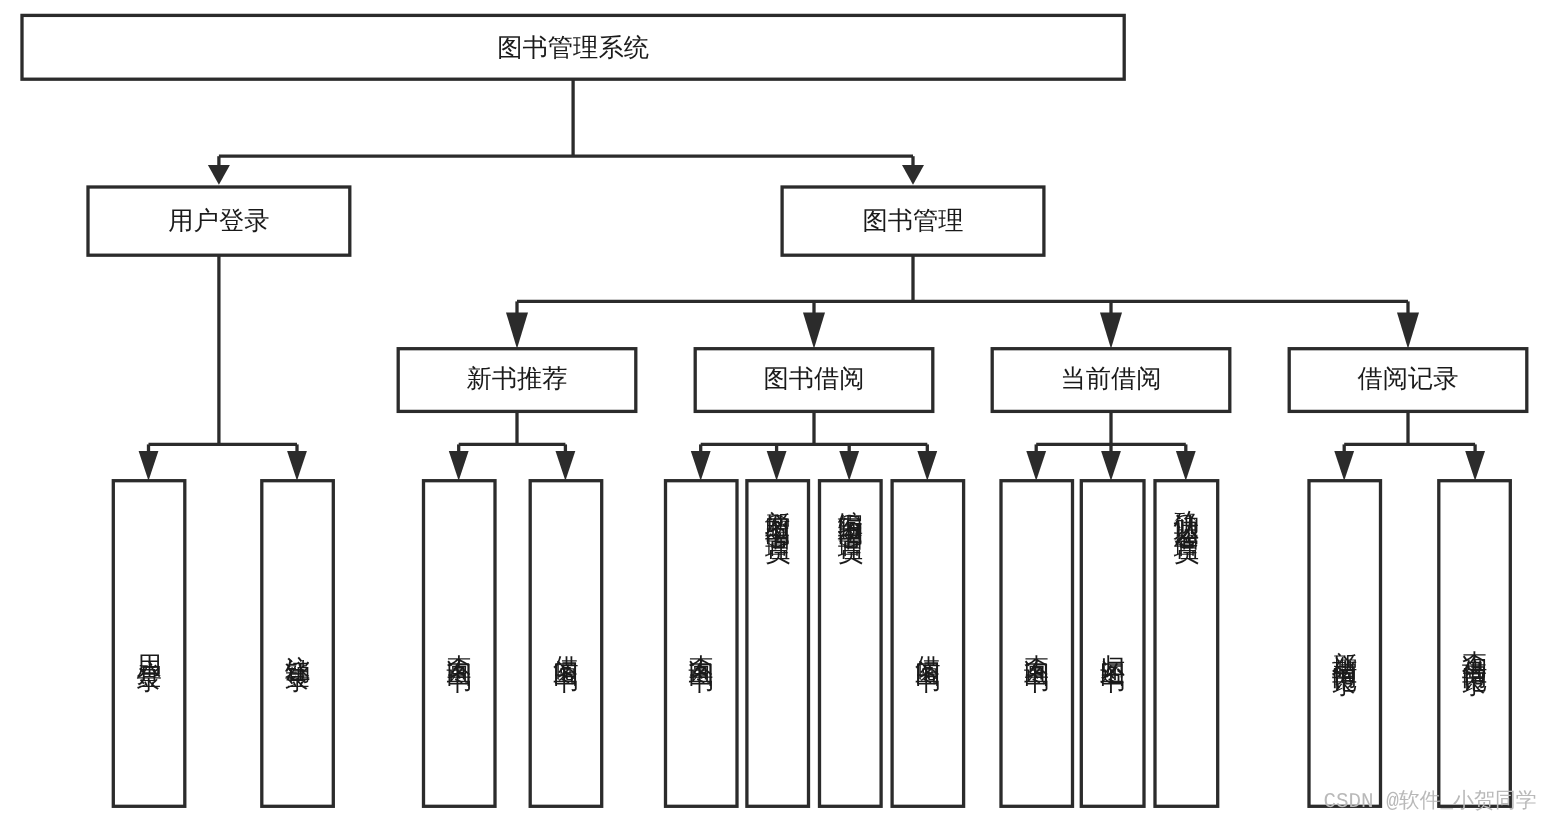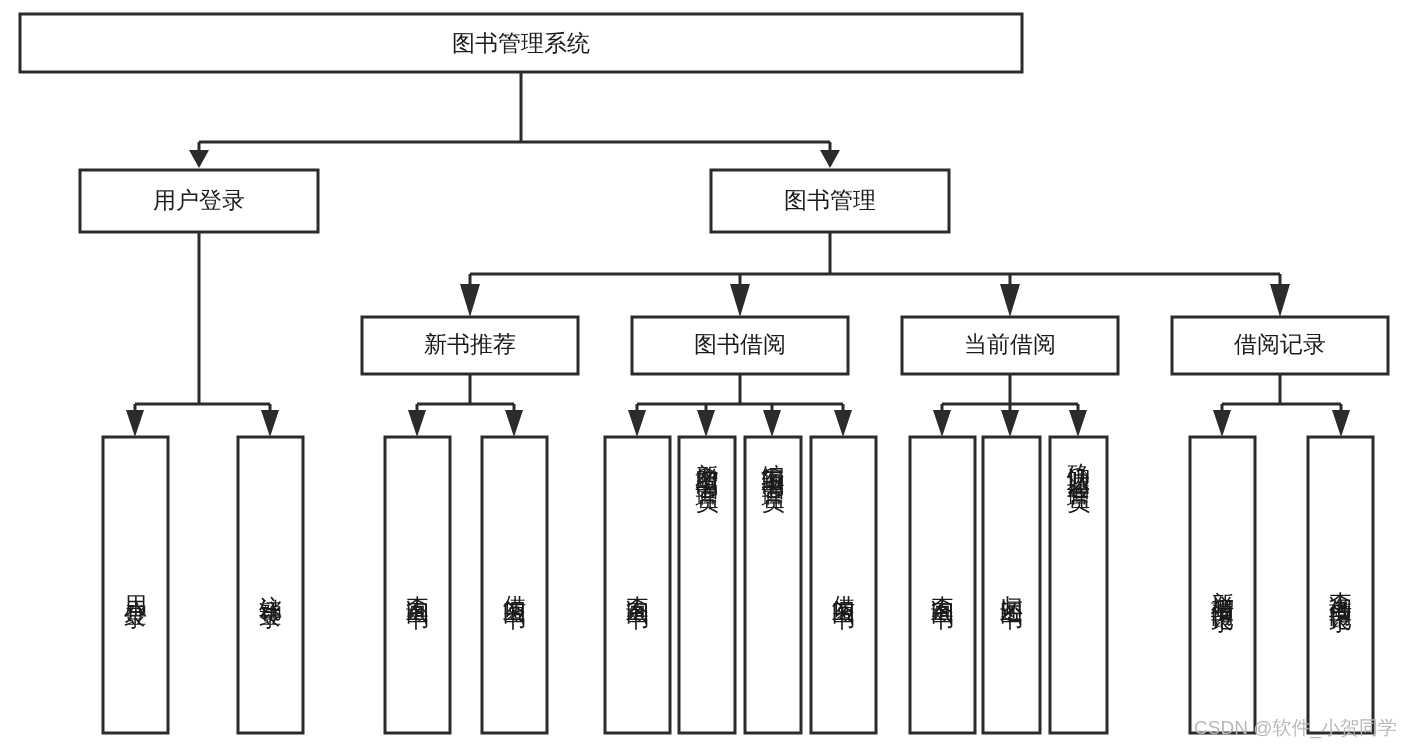--- a/index.html
+++ b/index.html
@@ -66,21 +66,21 @@
     justify-content: center;
     pointer-events: none;
   }
   .leaf-label-wrap.centered {
     align-items: center;
   }
   .watermark {
     position: absolute;
     right: 8px;
     bottom: 6px;
-    font-family: Liberation Sans, sans-serif;
+    font-family: Liberation Mono, monospace;
     font-size: 19px;
     color: #b9b9b9;
     white-space: nowrap;
     user-select: none;
   }
 </style>
 </head>
 <body>
 
 <div id="diagram-root">

